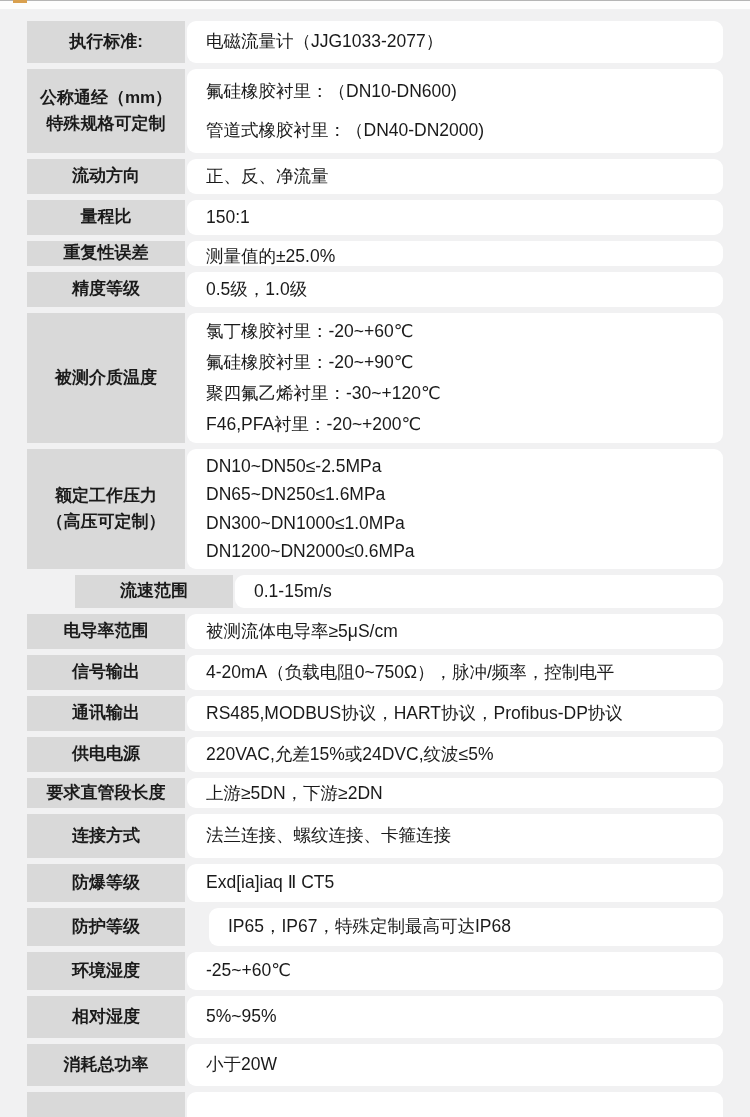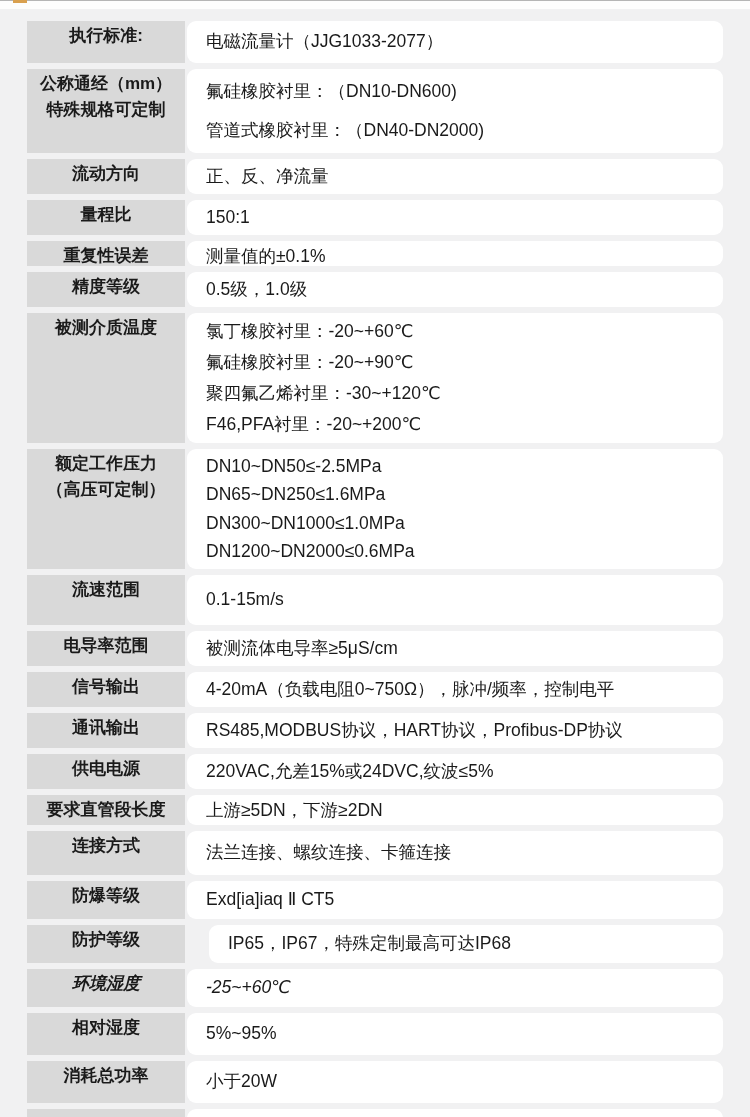--- a/index.html
+++ b/index.html
@@ -42,20 +42,21 @@
     display: flex;
     gap: 2px;
     flex: 0 0 auto;
   }
   .label-cell {
     width: 158px;
     flex: 0 0 158px;
     background: var(--label-bg);
     display: flex;
     flex-direction: column;
+    justify-content: center;
     align-items: center;
     text-align: center;
     font-weight: bold;
     font-size: 17px;
     line-height: 1.55;
     padding: 2px 4px;
   }
   .value-cell {
     flex: 1 1 auto;
     background: var(--value-bg);
@@ -109,21 +110,21 @@
       </div>
       <div class="value-cell">
         <div class="value-line">150:1</div>
       </div>
     </div>
     <div class="row" style="height: 25px;">
       <div class="label-cell">
         <div class="label-line">重复性误差</div>
       </div>
       <div class="value-cell">
-        <div class="value-line">测量值的±0.1%</div>
+        <div class="value-line">测量值的±25.0%</div>
       </div>
     </div>
     <div class="row" style="height: 35px;">
       <div class="label-cell">
         <div class="label-line">精度等级</div>
       </div>
       <div class="value-cell">
         <div class="value-line">0.5级，1.0级</div>
       </div>
     </div>
@@ -143,21 +144,21 @@
         <div class="label-line">额定工作压力</div>
         <div class="label-line">（高压可定制）</div>
       </div>
       <div class="value-cell">
         <div class="value-line">DN10~DN50≤-2.5MPa</div>
         <div class="value-line">DN65~DN250≤1.6MPa</div>
         <div class="value-line">DN300~DN1000≤1.0MPa</div>
         <div class="value-line">DN1200~DN2000≤0.6MPa</div>
       </div>
     </div>
-    <div class="row" style="height: 50px;">
+    <div class="row" style="height: 33px; margin-left: 48px;">
       <div class="label-cell">
         <div class="label-line">流速范围</div>
       </div>
       <div class="value-cell">
         <div class="value-line">0.1-15m/s</div>
       </div>
     </div>
     <div class="row" style="height: 35px;">
       <div class="label-cell">
         <div class="label-line">电导率范围</div>
@@ -215,21 +216,21 @@
       </div>
     </div>
     <div class="row" style="height: 38px; gap: 24px;">
       <div class="label-cell">
         <div class="label-line">防护等级</div>
       </div>
       <div class="value-cell">
         <div class="value-line">IP65，IP67，特殊定制最高可达IP68</div>
       </div>
     </div>
-    <div class="row" style="height: 38px; font-style: italic;">
+    <div class="row" style="height: 38px;">
       <div class="label-cell">
         <div class="label-line">环境湿度</div>
       </div>
       <div class="value-cell">
         <div class="value-line">-25~+60℃</div>
       </div>
     </div>
     <div class="row" style="height: 42px;">
       <div class="label-cell">
         <div class="label-line">相对湿度</div>

